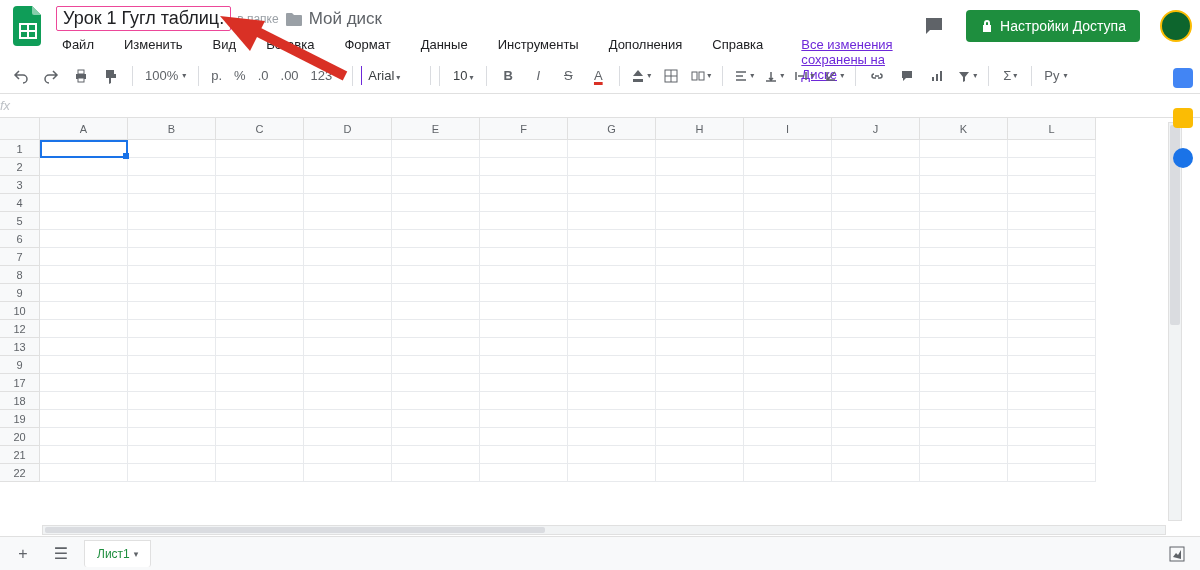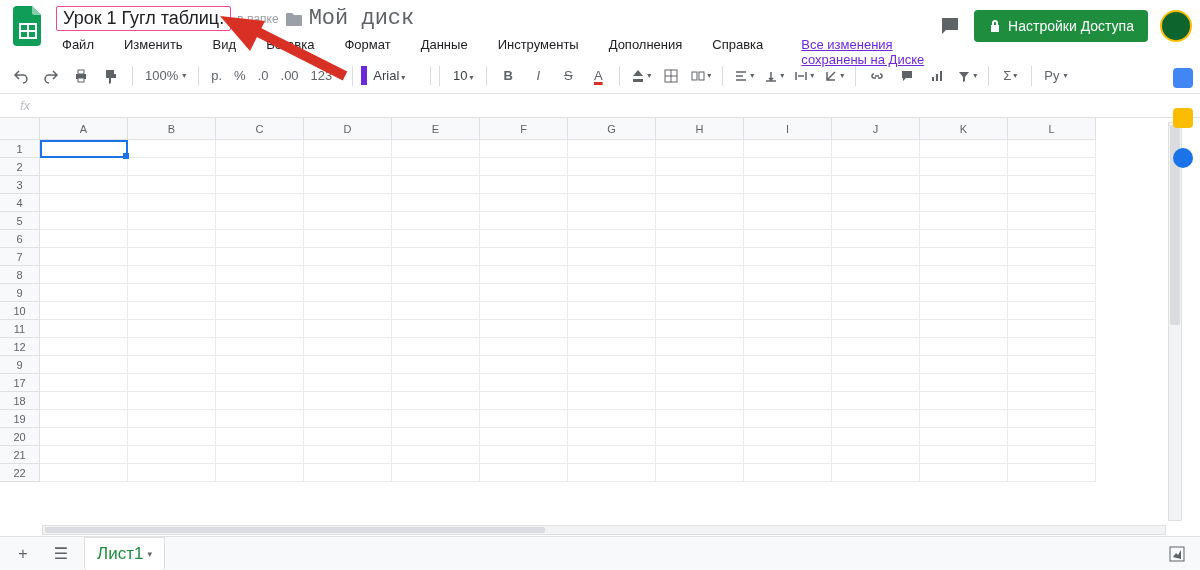--- a/index.html
+++ b/index.html
@@ -6,42 +6,42 @@
 body { width: 1200px; height: 570px; background: #fff; position: relative; overflow: hidden; }
 
 
 .header { display: flex; align-items: flex-start; padding: 6px 8px 0 8px; height: 58px; }
 .logo-box { width: 40px; height: 40px; display: flex; align-items: center; justify-content: center; margin-right: 8px; }
 .title-area { flex: 1; }
 .title-row { display: flex; align-items: center; gap: 6px; }
 .doc-title { font-size: 18px; padding: 1px 6px; border: 1px solid #ec4899; border-radius: 2px; color: #202124; min-width: 160px; }
 .folder-txt { font-size: 12px; color: #9aa0a6; }
 .folder-icon { color: #9aa0a6; }
-.folder-name { color: #5f6368; font-size: 22px; font-family: Liberation Mono, monospace; }
+.folder-name { color: #5f6368; font-size: 17px; }
 .menus { display: flex; gap: 18px; margin-top: 4px; font-size: 13px; color: #202124; }
 .menus span { padding: 2px 6px; border-radius: 3px; cursor: pointer; }
 .saved { font-size: 13px; color: #6d28d9; text-decoration: underline; margin-left: 8px; }
-.right-area { display: flex; align-items: center; gap: 12px; margin-left: auto; padding-top: 4px; }
+.right-area { display: flex; align-items: center; gap: 20px; margin-left: auto; padding-top: 4px; }
 .comment-icon { width: 24px; height: 24px; color: #5f6368; cursor: pointer; }
 .share-btn { background: #1e8e3e; color: #fff; border: none; border-radius: 4px; padding: 8px 14px; font-size: 14px; font-weight: 500; display: flex; align-items: center; gap: 6px; cursor: pointer; }
 .avatar { width: 32px; height: 32px; border-radius: 50%; background: #0d652d; border: 2px solid #fbbc04; }
 
 
 .toolbar { display: flex; align-items: center; padding: 2px 8px; border-bottom: 1px solid #e0e0e0; height: 36px; gap: 4px; }
 .tb-btn { width: 26px; height: 26px; display: flex; align-items: center; justify-content: center; color: #5f6368; border-radius: 2px; cursor: pointer; font-size: 13px; }
 .tb-sep { width: 1px; height: 20px; background: #dadce0; margin: 0 4px; }
 .tb-txt { font-size: 13px; color: #5f6368; padding: 0 4px; display: flex; align-items: center; gap: 2px; cursor: pointer; }
 .tb-dd::after { content: '▾'; font-size: 8px; margin-left: 2px; color: #5f6368; }
-.font-box { width: 70px; font-size: 13px; color: #3c4043; padding: 2px 6px; border-left: 6px solid #6d28d9; border-right: 1px solid #dadce0; }
+.font-box { width: 70px; font-size: 13px; color: #3c4043; padding: 2px 6px; border-left: 1px solid #6d28d9; border-right: 1px solid #dadce0; }
 .size-box { width: 30px; text-align: center; font-size: 13px; color: #3c4043; }
 .underline-a { text-decoration: underline; text-decoration-color: #d93025; text-decoration-thickness: 3px; text-underline-offset: 2px; }
 .collapse-icon { margin-left: auto; color: #5f6368; cursor: pointer; }
 
 
-.formula-bar { display: flex; align-items: center; height: 24px; border-bottom: 1px solid #e0e0e0; padding-left: 20px; }
+.formula-bar { display: flex; align-items: center; height: 24px; border-bottom: 1px solid #e0e0e0; padding-left: 0; }
 .fx { font-style: italic; color: #bdc1c6; font-size: 13px; width: 34px; }
 .formula-input { flex: 1; border: none; outline: none; font-size: 13px; height: 100%; }
 
 
 .grid-wrap { position: relative; height: 417px; overflow: hidden; }
 .grid { position: absolute; left: 0; top: 0; right: 34px; bottom: 10px; overflow: hidden; }
 .col-headers { display: flex; height: 22px; }
 .corner { width: 40px; height: 22px; background: #f8f9fa; border-right: 1px solid #e0e0e0; border-bottom: 1px solid #e0e0e0; }
 .col-h { width: 88px; height: 22px; background: #f8f9fa; border-right: 1px solid #e0e0e0; border-bottom: 1px solid #e0e0e0; text-align: center; font-size: 11px; color: #5f6368; line-height: 22px; }
 .rows { }
@@ -58,21 +58,21 @@
 .hscroll-thumb { position: absolute; left: 2px; top: 1px; bottom: 1px; width: 500px; background: #dadce0; border-radius: 2px; }
 .side-icons { position: absolute; right: 2px; top: 68px; width: 30px; display: flex; flex-direction: column; gap: 20px; align-items: center; }
 .side-ic { width: 20px; height: 20px; border-radius: 4px; }
 .side-cal { background: #4285f4; }
 .side-keep { background: #fbbc04; }
 .side-task { background: #1a73e8; border-radius: 50%; }
 
 
 .bottom { position: absolute; left: 0; right: 0; bottom: 0; height: 34px; border-top: 1px solid #e0e0e0; background: #f8f9fa; display: flex; align-items: center; padding: 0 8px; gap: 8px; }
 .btab-btn { width: 30px; height: 26px; display: flex; align-items: center; justify-content: center; color: #5f6368; cursor: pointer; font-size: 16px; }
-.sheet-tab { background: #fff; border: 1px solid #e0e0e0; border-bottom: none; border-radius: 0 0 3px 3px; padding: 6px 12px; font-size: 17px; color: #1e8e3e; font-weight: 500; display: flex; align-items: center; gap: 4px; }
+.sheet-tab { background: #fff; border: 1px solid #e0e0e0; border-bottom: none; border-radius: 0 0 3px 3px; padding: 6px 12px; font-size: 12px; color: #1e8e3e; font-weight: 500; display: flex; align-items: center; gap: 4px; }
 .sheet-tab::after { content: '▾'; font-size: 9px; color: #5f6368; }
 .explore-btn { margin-left: auto; width: 30px; height: 26px; display: flex; align-items: center; justify-content: center; color: #5f6368; }
 
 
 .arrow { position: absolute; left: 210px; top: 16px; width: 150px; height: 70px; pointer-events: none; }
 
 svg { display: block; }
 </style>
 </head>
 <body>
@@ -415,36 +415,36 @@
           <div class="cell"></div>
           <div class="cell"></div>
           <div class="cell"></div>
           <div class="cell"></div>
           <div class="cell"></div>
           <div class="cell"></div>
           <div class="cell"></div>
           <div class="cell"></div>
         </div>
         <div class="row">
-          <div class="row-h">11</div>
-          <div class="cell"></div>
-          <div class="cell"></div>
-          <div class="cell"></div>
-          <div class="cell"></div>
-          <div class="cell"></div>
-          <div class="cell"></div>
-          <div class="cell"></div>
-          <div class="cell"></div>
-          <div class="cell"></div>
-          <div class="cell"></div>
-          <div class="cell"></div>
-          <div class="cell"></div>
-        </div>
-        <div class="row">
           <div class="row-h">12</div>
+          <div class="cell"></div>
+          <div class="cell"></div>
+          <div class="cell"></div>
+          <div class="cell"></div>
+          <div class="cell"></div>
+          <div class="cell"></div>
+          <div class="cell"></div>
+          <div class="cell"></div>
+          <div class="cell"></div>
+          <div class="cell"></div>
+          <div class="cell"></div>
+          <div class="cell"></div>
+        </div>
+        <div class="row">
+          <div class="row-h">13</div>
           <div class="cell"></div>
           <div class="cell"></div>
           <div class="cell"></div>
           <div class="cell"></div>
           <div class="cell"></div>
           <div class="cell"></div>
           <div class="cell"></div>
           <div class="cell"></div>
           <div class="cell"></div>
           <div class="cell"></div>

